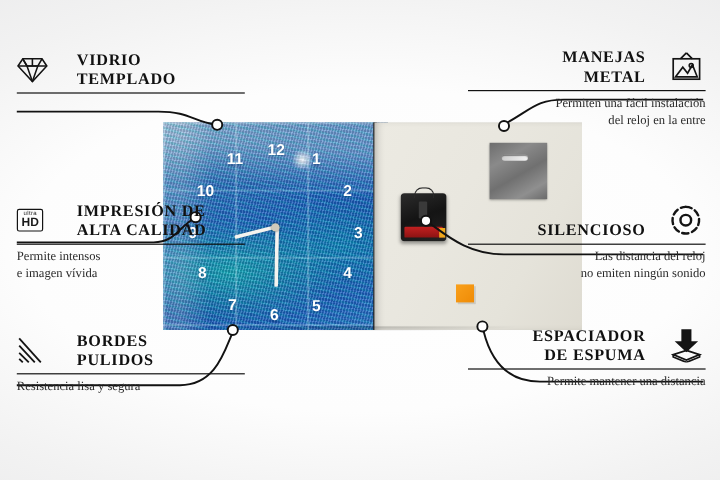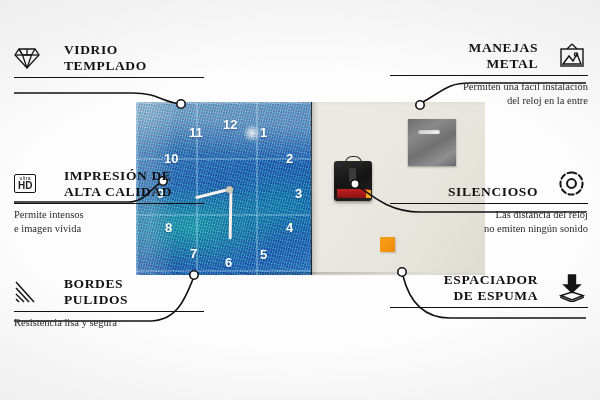--- a/index.html
+++ b/index.html
@@ -287,17 +287,17 @@
           </g>
         </svg>
       </span>
       <span class="co-title">
         <span>ESPACIADOR</span><br>
         <span>DE ESPUMA</span>
       </span>
     </div>
     <div class="co-rule"></div>
     <div class="co-sub">
-      <br>
+      <span>Permite mantener una distancia</span><br>
     </div>
   </div>
 
 </div>
 
 </body></html>

